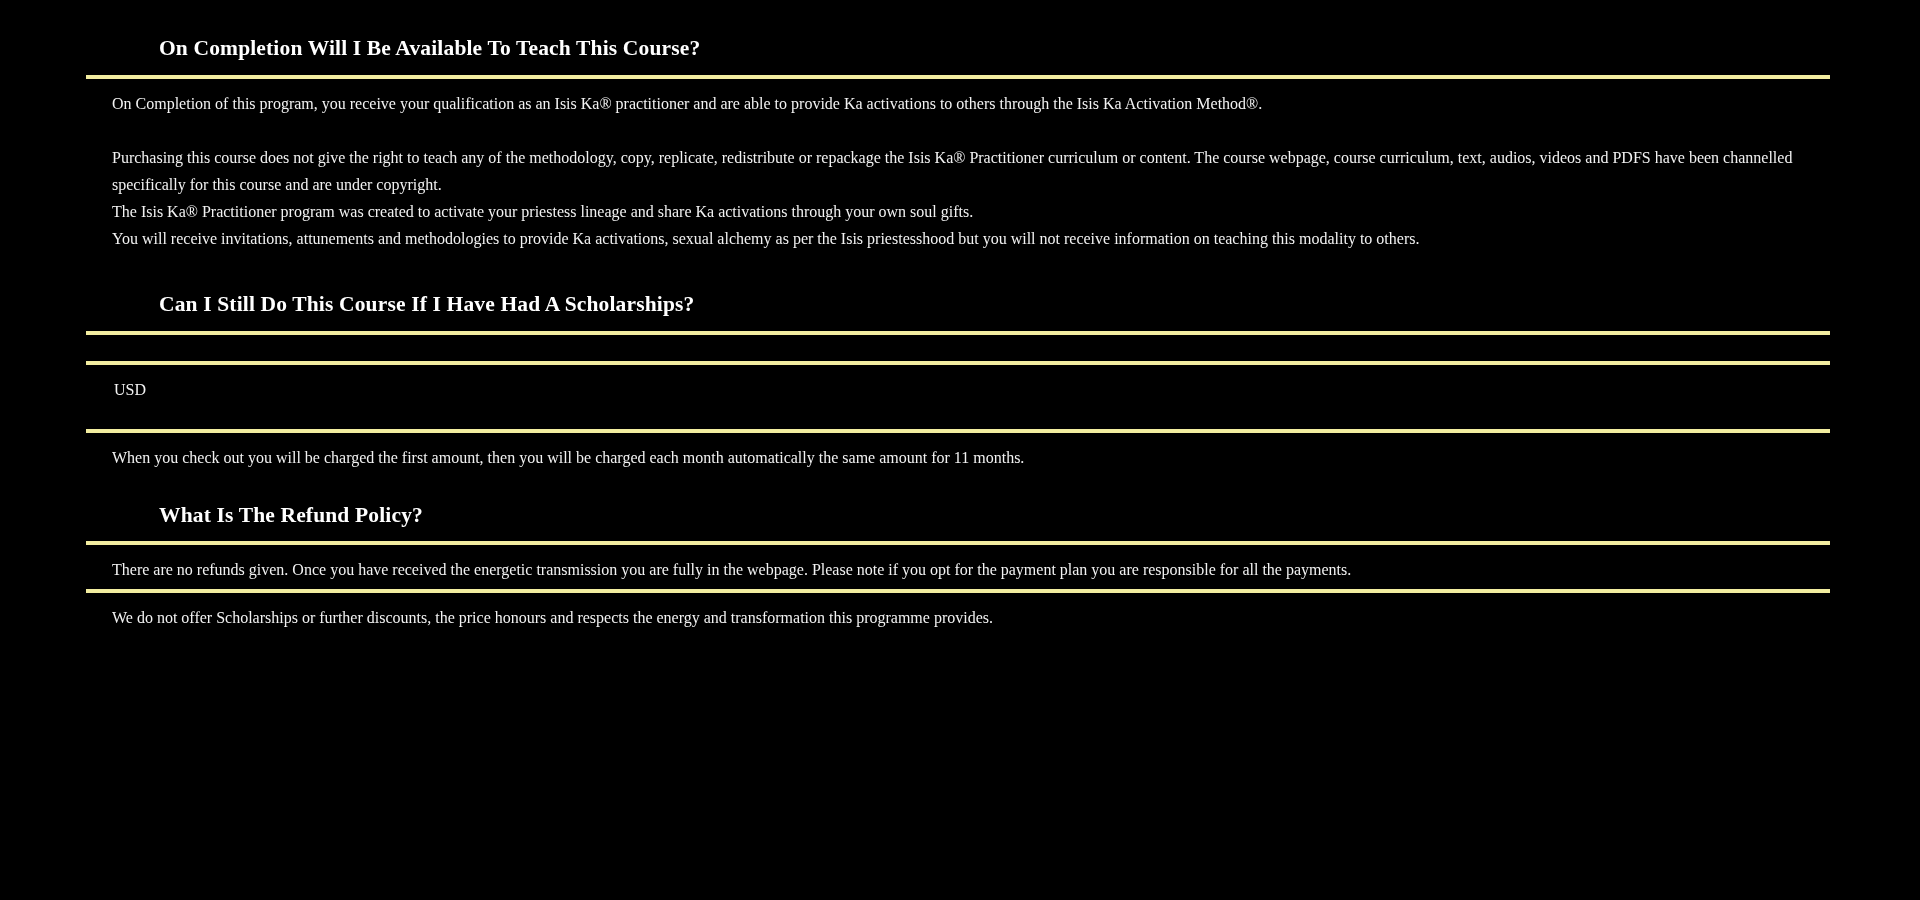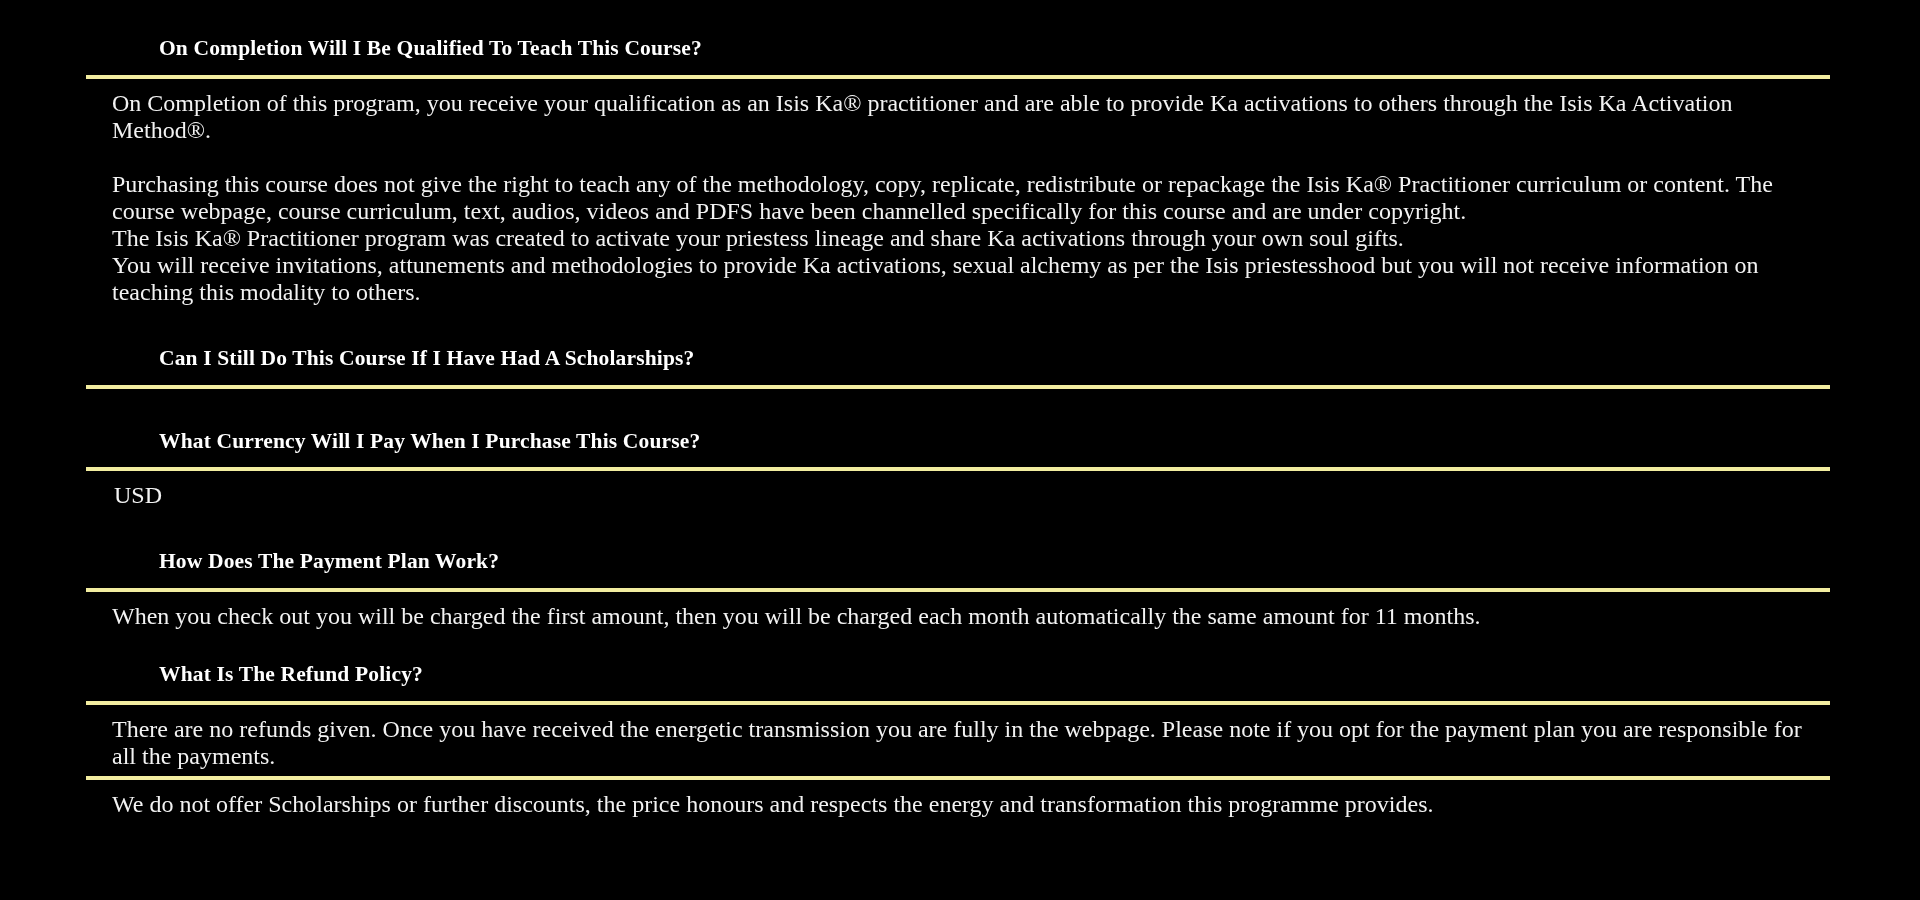--- a/index.html
+++ b/index.html
@@ -41,21 +41,21 @@
     padding-bottom: 13px;
     letter-spacing: 0.15px;
   }
   .faq-divider {
     height: 4px;
     background: #f2eda0;
     width: 100%;
   }
   .faq-answer {
     font-family: "Liberation Serif", serif;
-    font-size: 24px;
+    font-size: 16px;
     line-height: 27px;
     color: #f2f2f2;
     padding-left: 26px;
     padding-top: 11px;
     padding-right: 10px;
     white-space: pre-line;
   }
   .faq-answer.indented {
     padding-left: 28px;
     font-family: Liberation Serif, serif;
@@ -64,48 +64,46 @@
   .spacer-md { height: 18px; }
   .spacer-sm { height: 6px; }
 </style>
 </head>
 <body>
 
 <div class="page">
   <div class="faq-list">
 
     <div class="faq-item">
-      <div class="faq-question">On Completion Will I Be Qualified To Teach This Course?</div>
+      <div class="faq-question">On Completion Will I Be Available To Teach This Course?</div>
       <div class="faq-divider"></div>
       <div class="faq-answer">On Completion of this program, you receive your qualification as an Isis Ka® practitioner and are able to provide Ka activations to others through the Isis Ka Activation Method®.
 
 Purchasing this course does not give the right to teach any of the methodology, copy, replicate, redistribute or repackage the Isis Ka® Practitioner curriculum or content. The course webpage, course curriculum, text, audios, videos and PDFS have been channelled specifically for this course and are under copyright.
 The Isis Ka® Practitioner program was created to activate your priestess lineage and share Ka activations through your own soul gifts.
 You will receive invitations, attunements and methodologies to provide Ka activations, sexual alchemy as per the Isis priestesshood but you will not receive information on teaching this modality to others.</div>
     </div>
 
     <div class="spacer-lg"></div>
 
     <div class="faq-item">
       <div class="faq-question">Can I Still Do This Course If I Have Had A Scholarships?</div>
       <div class="faq-divider"></div>
     </div>
 
     <div class="spacer-lg"></div>
 
     <div class="faq-item">
-      <div class="faq-question">What Currency Will I Pay When I Purchase This Course?</div>
       <div class="faq-divider"></div>
       <div class="faq-answer indented">USD</div>
     </div>
 
     <div class="spacer-lg"></div>
 
     <div class="faq-item">
-      <div class="faq-question">How Does The Payment Plan Work?</div>
       <div class="faq-divider"></div>
       <div class="faq-answer">When you check out you will be charged the first amount, then you will be charged each month automatically the same amount for 11 months.</div>
     </div>
 
     <div class="spacer-md"></div>
 
     <div class="faq-item">
       <div class="faq-question">What Is The Refund Policy?</div>
       <div class="faq-divider"></div>
       <div class="faq-answer">There are no refunds given. Once you have received the energetic transmission you are fully in the webpage. Please note if you opt for the payment plan you are responsible for all the payments.</div>

